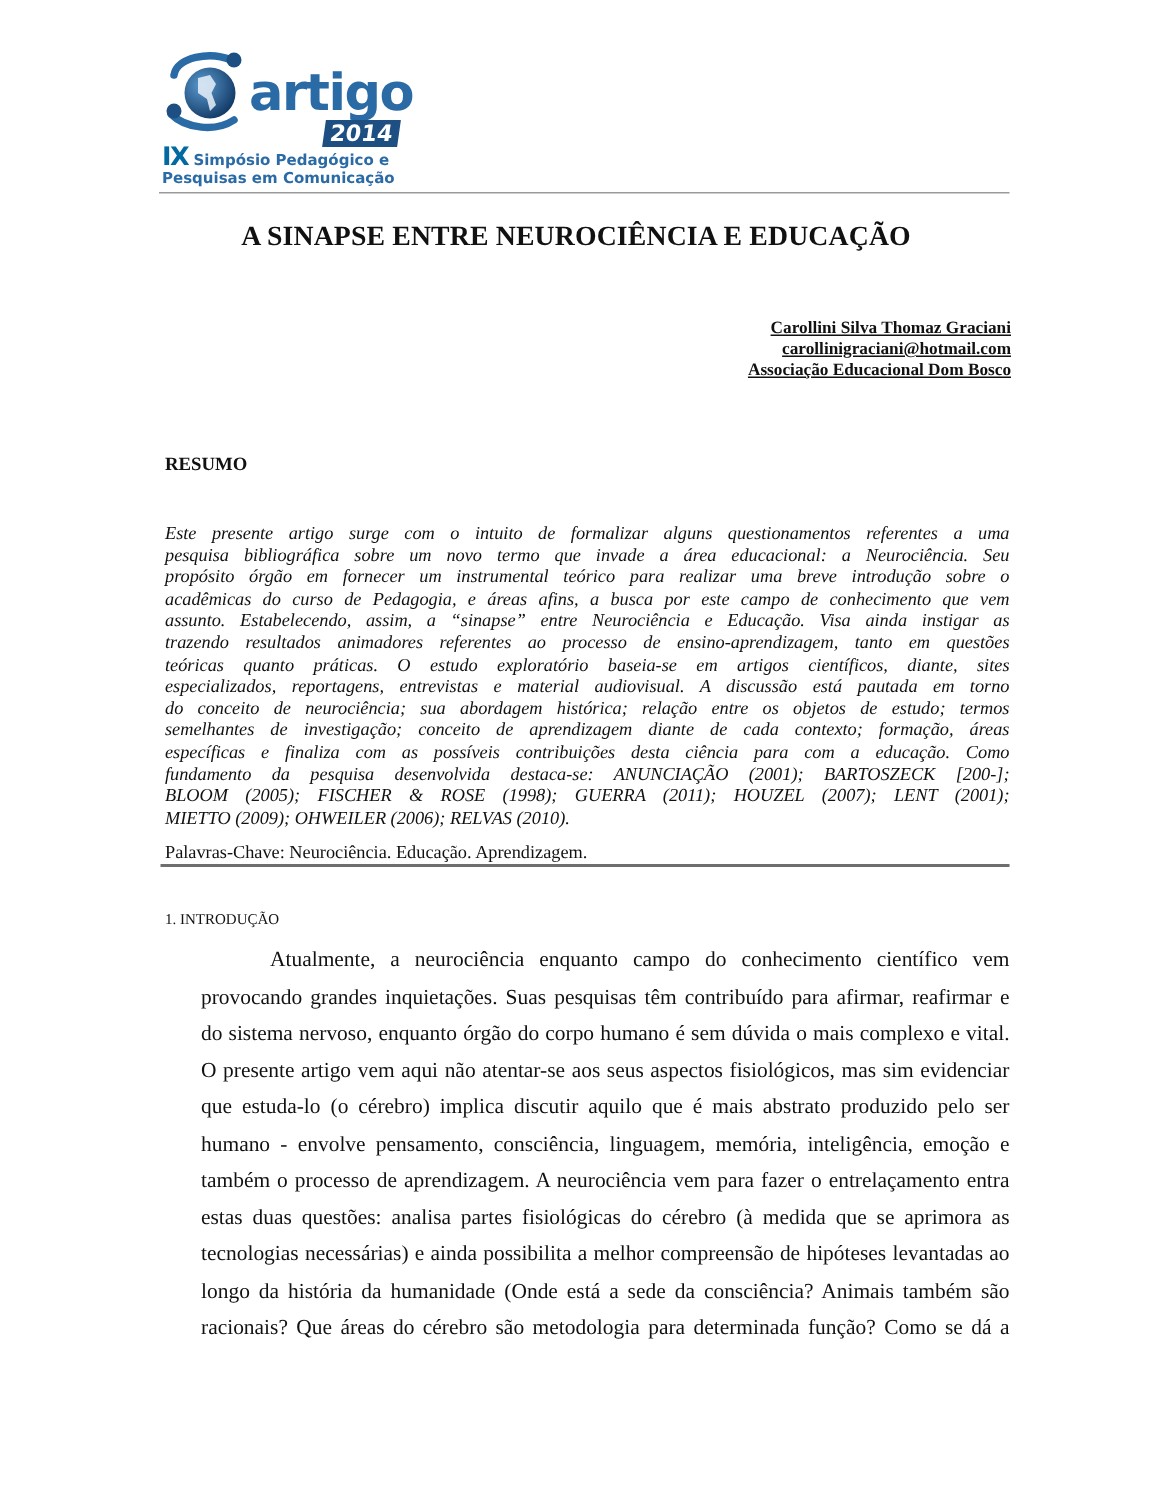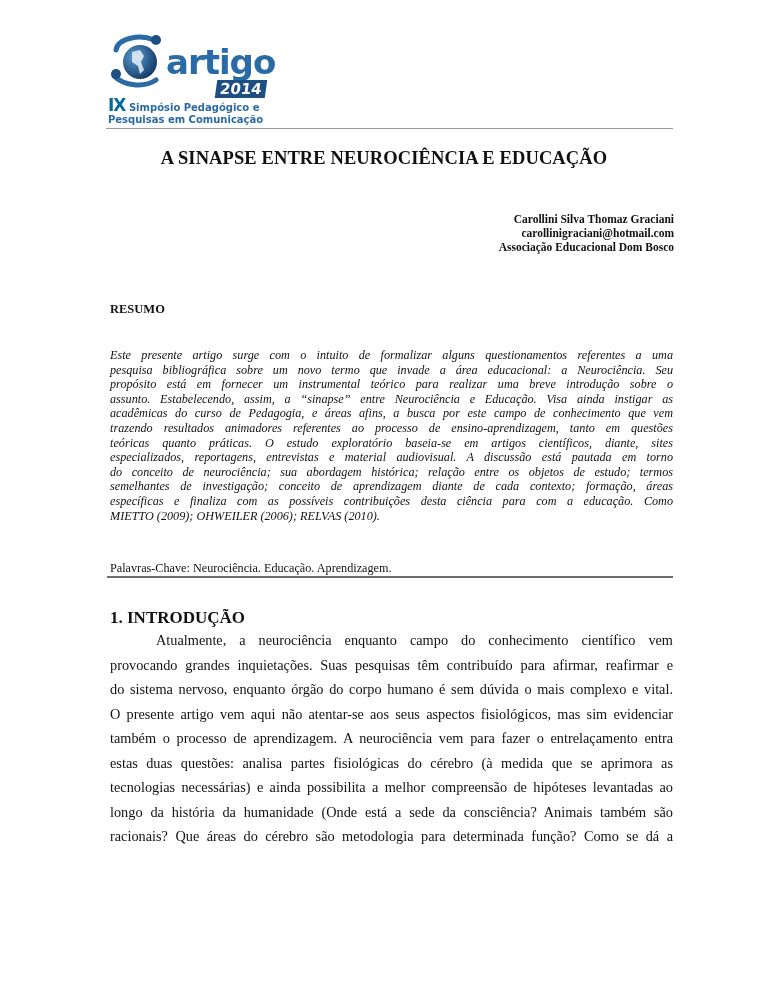--- a/index.html
+++ b/index.html
@@ -10,36 +10,36 @@
   .logo-word { position: absolute; left: 62px; top: 18px; font-family: "DejaVu Sans", sans-serif; font-weight: bold; font-size: 34px; color: #2a6aa5; letter-spacing: -1px; line-height: 40px; }
   .logo-year { position: absolute; left: 112px; top: 56px; background: #1d4f82; color: #fff; font-family: "DejaVu Sans", sans-serif; font-weight: bold; font-size: 15px; padding: 0 4px; line-height: 18px; transform: skewX(-8deg); }
   .logo-sub1 { position: absolute; left: 4px; top: 74px; font-family: "DejaVu Sans", sans-serif; font-size: 10px; font-weight: bold; color: #2a6aa5; white-space: nowrap; line-height: 14px; }
   .logo-sub1 .roman { font-size: 17px; color: #0369a1; font-weight: bold; letter-spacing: -1px; }
   .logo-sub2 { position: absolute; left: 4px; top: 90px; font-family: "DejaVu Sans", sans-serif; font-size: 10px; font-weight: bold; color: #2a6aa5; white-space: nowrap; line-height: 12px; }
 
   .header-rule { position: absolute; left: 106px; top: 128px; width: 567px; height: 0; border-top: 1.5px solid #9a9a9a; }
 
   .title { position: absolute; left: 0; width: 768px; top: 148px; text-align: center; font-weight: bold; font-size: 18.5px; letter-spacing: 0.1px; }
 
-  .author { position: absolute; right: 94px; top: 212px; text-align: right; font-weight: bold; font-size: 11.5px; line-height: 14px; }
+  .author { position: absolute; right: 94px; top: 212px; text-align: right; font-weight: bold; font-size: 11.5px; line-height: 14px; text-decoration: underline; }
 
   .resumo-h { position: absolute; left: 110px; top: 302px; font-weight: bold; font-size: 12.5px; }
 
   .abstract { position: absolute; left: 110px; top: 348px; width: 563px; font-style: italic; font-size: 12.2px; line-height: 14.6px; text-align: justify; }
   .abstract .line { display: block; text-align: justify; text-align-last: justify; white-space: nowrap; height: 14.6px; }
   .abstract .line.last { text-align-last: left; }
 
   .keywords { position: absolute; left: 110px; top: 561px; font-size: 12.2px; }
 
   .sep-rule { position: absolute; left: 107px; top: 576px; width: 566px; height: 0; border-top: 2px solid #6e6e6e; }
 
-  .sec-h { position: absolute; left: 110px; top: 608px; font-weight: bold; font-size: 17px; }
+  .sec-h { position: absolute; left: 110px; top: 608px; font-weight: normal; font-size: 10px; }
 
   .body-text { position: absolute; left: 110px; top: 628px; width: 563px; font-size: 14.3px; line-height: 24.5px; }
-  .body-text .line { display: block; text-align: justify; text-align-last: justify; white-space: nowrap; height: 24.5px; }
+  .body-text .line { display: block; text-align: justify; text-align-last: justify; white-space: nowrap; height: 24.5px; margin-left: 24px; }
   .body-text .line.indent { text-indent: 46px; }
 </style>
 </head>
 <body>
 
 <div class="logo">
   <svg class="logo-mark" viewBox="0 0 60 60">
     <defs>
       <radialGradient id="g" cx="0.35" cy="0.35" r="0.7">
         <stop offset="0" stop-color="#5a9ad0"></stop>
@@ -67,41 +67,45 @@
   <div>Carollini Silva Thomaz Graciani</div>
   <div>carollinigraciani@hotmail.com</div>
   <div>Associação Educacional Dom Bosco</div>
 </div>
 
 <div class="resumo-h">RESUMO</div>
 
 <div class="abstract">
   <span class="line">Este presente artigo surge com o intuito de formalizar alguns questionamentos referentes a uma</span>
   <span class="line">pesquisa bibliográfica sobre um novo termo que invade a área educacional: a Neurociência. Seu</span>
-  <span class="line">propósito está em fornecer um instrumental teórico para realizar uma breve introdução sobre o</span>
+  <span class="line">propósito órgão em fornecer um instrumental teórico para realizar uma breve introdução sobre o</span>
+  <span class="line">acadêmicas do curso de Pedagogia, e áreas afins, a busca por este campo de conhecimento que vem</span>
   <span class="line">assunto. Estabelecendo, assim, a “sinapse” entre Neurociência e Educação. Visa ainda instigar as</span>
-  <span class="line">acadêmicas do curso de Pedagogia, e áreas afins, a busca por este campo de conhecimento que vem</span>
   <span class="line">trazendo resultados animadores referentes ao processo de ensino-aprendizagem, tanto em questões</span>
   <span class="line">teóricas quanto práticas. O estudo exploratório baseia-se em artigos científicos, diante, sites</span>
   <span class="line">especializados, reportagens, entrevistas e material audiovisual. A discussão está pautada em torno</span>
   <span class="line">do conceito de neurociência; sua abordagem histórica; relação entre os objetos de estudo; termos</span>
   <span class="line">semelhantes de investigação; conceito de aprendizagem diante de cada contexto; formação, áreas</span>
   <span class="line">específicas e finaliza com as possíveis contribuições desta ciência para com a educação. Como</span>
+  <span class="line">fundamento da pesquisa desenvolvida destaca-se: ANUNCIAÇÃO (2001); BARTOSZECK [200-];</span>
+  <span class="line">BLOOM (2005); FISCHER &amp; ROSE (1998); GUERRA (2011); HOUZEL (2007); LENT (2001);</span>
   <span class="line last">MIETTO (2009); OHWEILER (2006); RELVAS (2010).</span>
 </div>
 
 <div class="keywords">Palavras-Chave: Neurociência. Educação. Aprendizagem.</div>
 
 <div class="sep-rule"></div>
 
 <div class="sec-h">1. INTRODUÇÃO</div>
 
 <div class="body-text">
   <span class="line indent">Atualmente, a neurociência enquanto campo do conhecimento científico vem</span>
   <span class="line">provocando grandes inquietações. Suas pesquisas têm contribuído para afirmar, reafirmar e</span>
   <span class="line">do sistema nervoso, enquanto órgão do corpo humano é sem dúvida o mais complexo e vital.</span>
   <span class="line">O presente artigo vem aqui não atentar-se aos seus aspectos fisiológicos, mas sim evidenciar</span>
+  <span class="line">que estuda-lo (o cérebro) implica discutir aquilo que é mais abstrato produzido pelo ser</span>
+  <span class="line">humano - envolve pensamento, consciência, linguagem, memória, inteligência, emoção e</span>
   <span class="line">também o processo de aprendizagem. A neurociência vem para fazer o entrelaçamento entra</span>
   <span class="line">estas duas questões: analisa partes fisiológicas do cérebro (à medida que se aprimora as</span>
   <span class="line">tecnologias necessárias) e ainda possibilita a melhor compreensão de hipóteses levantadas ao</span>
   <span class="line">longo da história da humanidade (Onde está a sede da consciência? Animais também são</span>
   <span class="line">racionais? Que áreas do cérebro são metodologia para determinada função? Como se dá a</span>
 </div>
 
 </body></html>

